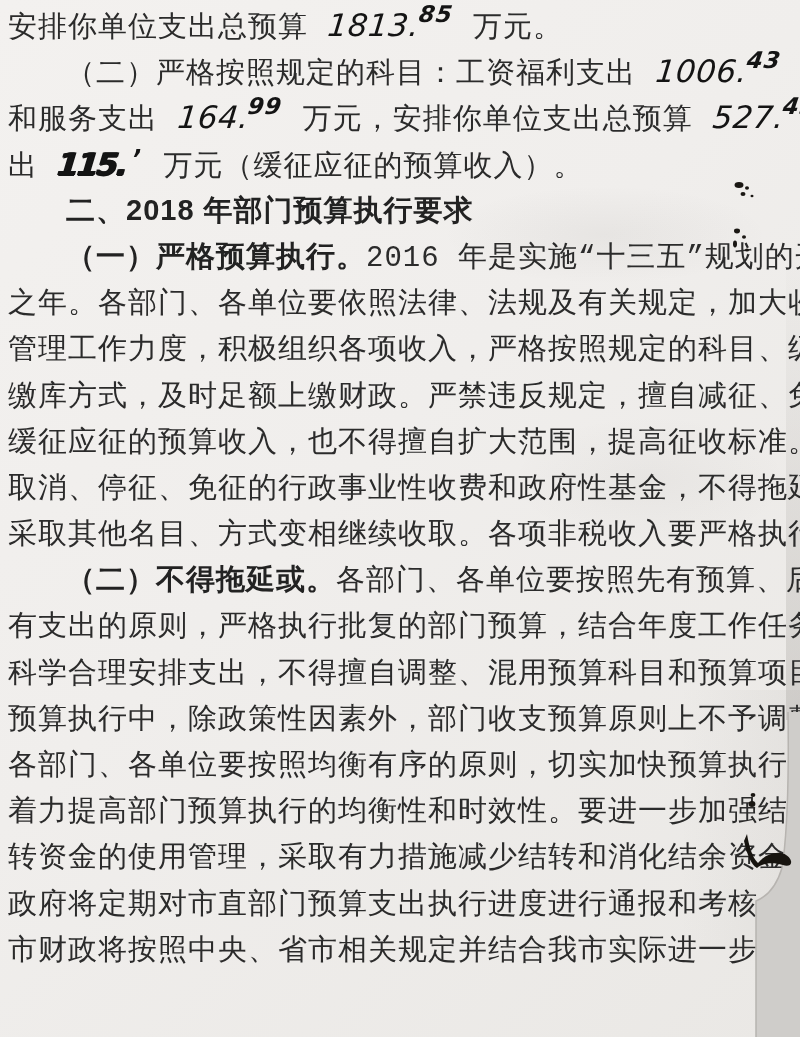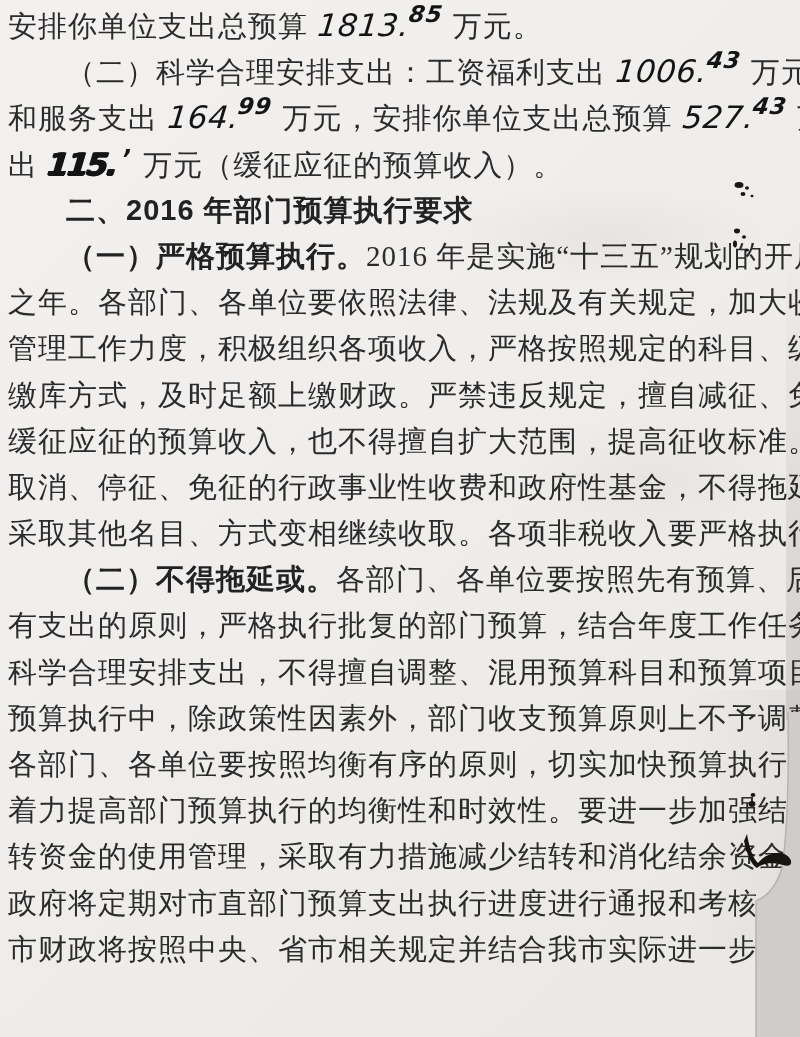--- a/index.html
+++ b/index.html
@@ -33,21 +33,21 @@
   }
   .line{
     font-size:29px;
     line-height:46.2px;
     height:46.2px;
     letter-spacing:1px;
     white-space:pre;
   }
   .line.indent{padding-left:58px;}
 
-  .seg-text{font-family:Liberation Serif, serif;}
+  .seg-text{font-family:Liberation Mono, monospace;}
   .seg-bold{
     font-family:"Liberation Sans","DejaVu Sans",sans-serif;
     font-weight:700;color:#222;
   }
   
   .seg-hand,.seg-blot,.seg-sup,.seg-tick{
     font-family:"DejaVu Sans","Liberation Sans",sans-serif;
     font-style:italic;color:#141414;
   }
   .seg-hand{
@@ -86,24 +86,24 @@
 
 <div class="page">
 
   <div class="crease crease-1"></div>
   <div class="crease crease-2"></div>
   <div class="crease crease-3"></div>
   <div class="edge-shade"></div>
 
   <div class="text-block">
       <div class="line"><span class="seg-text">安排你单位支出总预算 </span><span class="seg-hand">1813.</span><span class="seg-sup">85</span><span class="seg-text"> 万元。</span></div>
-      <div class="line indent"><span class="seg-text">（二）科学合理安排支出：工资福利支出 </span><span class="seg-hand">1006.</span><span class="seg-sup">43</span><span class="seg-text"> 万元，商品</span></div>
+      <div class="line indent"><span class="seg-text">（二）严格按照规定的科目：工资福利支出 </span><span class="seg-hand">1006.</span><span class="seg-sup">43</span><span class="seg-text"> 万元，商品</span></div>
       <div class="line"><span class="seg-text">和服务支出 </span><span class="seg-hand">164.</span><span class="seg-sup">99</span><span class="seg-text"> 万元，安排你单位支出总预算 </span><span class="seg-hand">527.</span><span class="seg-sup">43</span><span class="seg-text"> 万元，项目支</span></div>
       <div class="line"><span class="seg-text">出 </span><span class="seg-blot">115.</span><span class="seg-tick">ʼ</span><span class="seg-text"> 万元（缓征应征的预算收入）。</span></div>
-      <div class="line indent"><span class="seg-bold">二、2016 年部门预算执行要求</span></div>
+      <div class="line indent"><span class="seg-bold">二、2018 年部门预算执行要求</span></div>
       <div class="line indent"><span class="seg-bold">（一）严格预算执行。</span><span class="seg-text">2016 年是实施“十三五”规划的开局</span></div>
       <div class="line"><span class="seg-text">之年。各部门、各单位要依照法律、法规及有关规定，加大收入</span></div>
       <div class="line"><span class="seg-text">管理工作力度，积极组织各项收入，严格按照规定的科目、级次、</span></div>
       <div class="line"><span class="seg-text">缴库方式，及时足额上缴财政。严禁违反规定，擅自减征、免征、</span></div>
       <div class="line"><span class="seg-text">缓征应征的预算收入，也不得擅自扩大范围，提高征收标准。对</span></div>
       <div class="line"><span class="seg-text">取消、停征、免征的行政事业性收费和政府性基金，不得拖延或</span></div>
       <div class="line"><span class="seg-text">采取其他名目、方式变相继续收取。各项非税收入要严格执行“收</span></div>
       <div class="line indent"><span class="seg-bold">（二）不得拖延或。</span><span class="seg-text">各部门、各单位要按照先有预算、后</span></div>
       <div class="line"><span class="seg-text">有支出的原则，严格执行批复的部门预算，结合年度工作任务，</span></div>
       <div class="line"><span class="seg-text">科学合理安排支出，不得擅自调整、混用预算科目和预算项目。</span></div>

